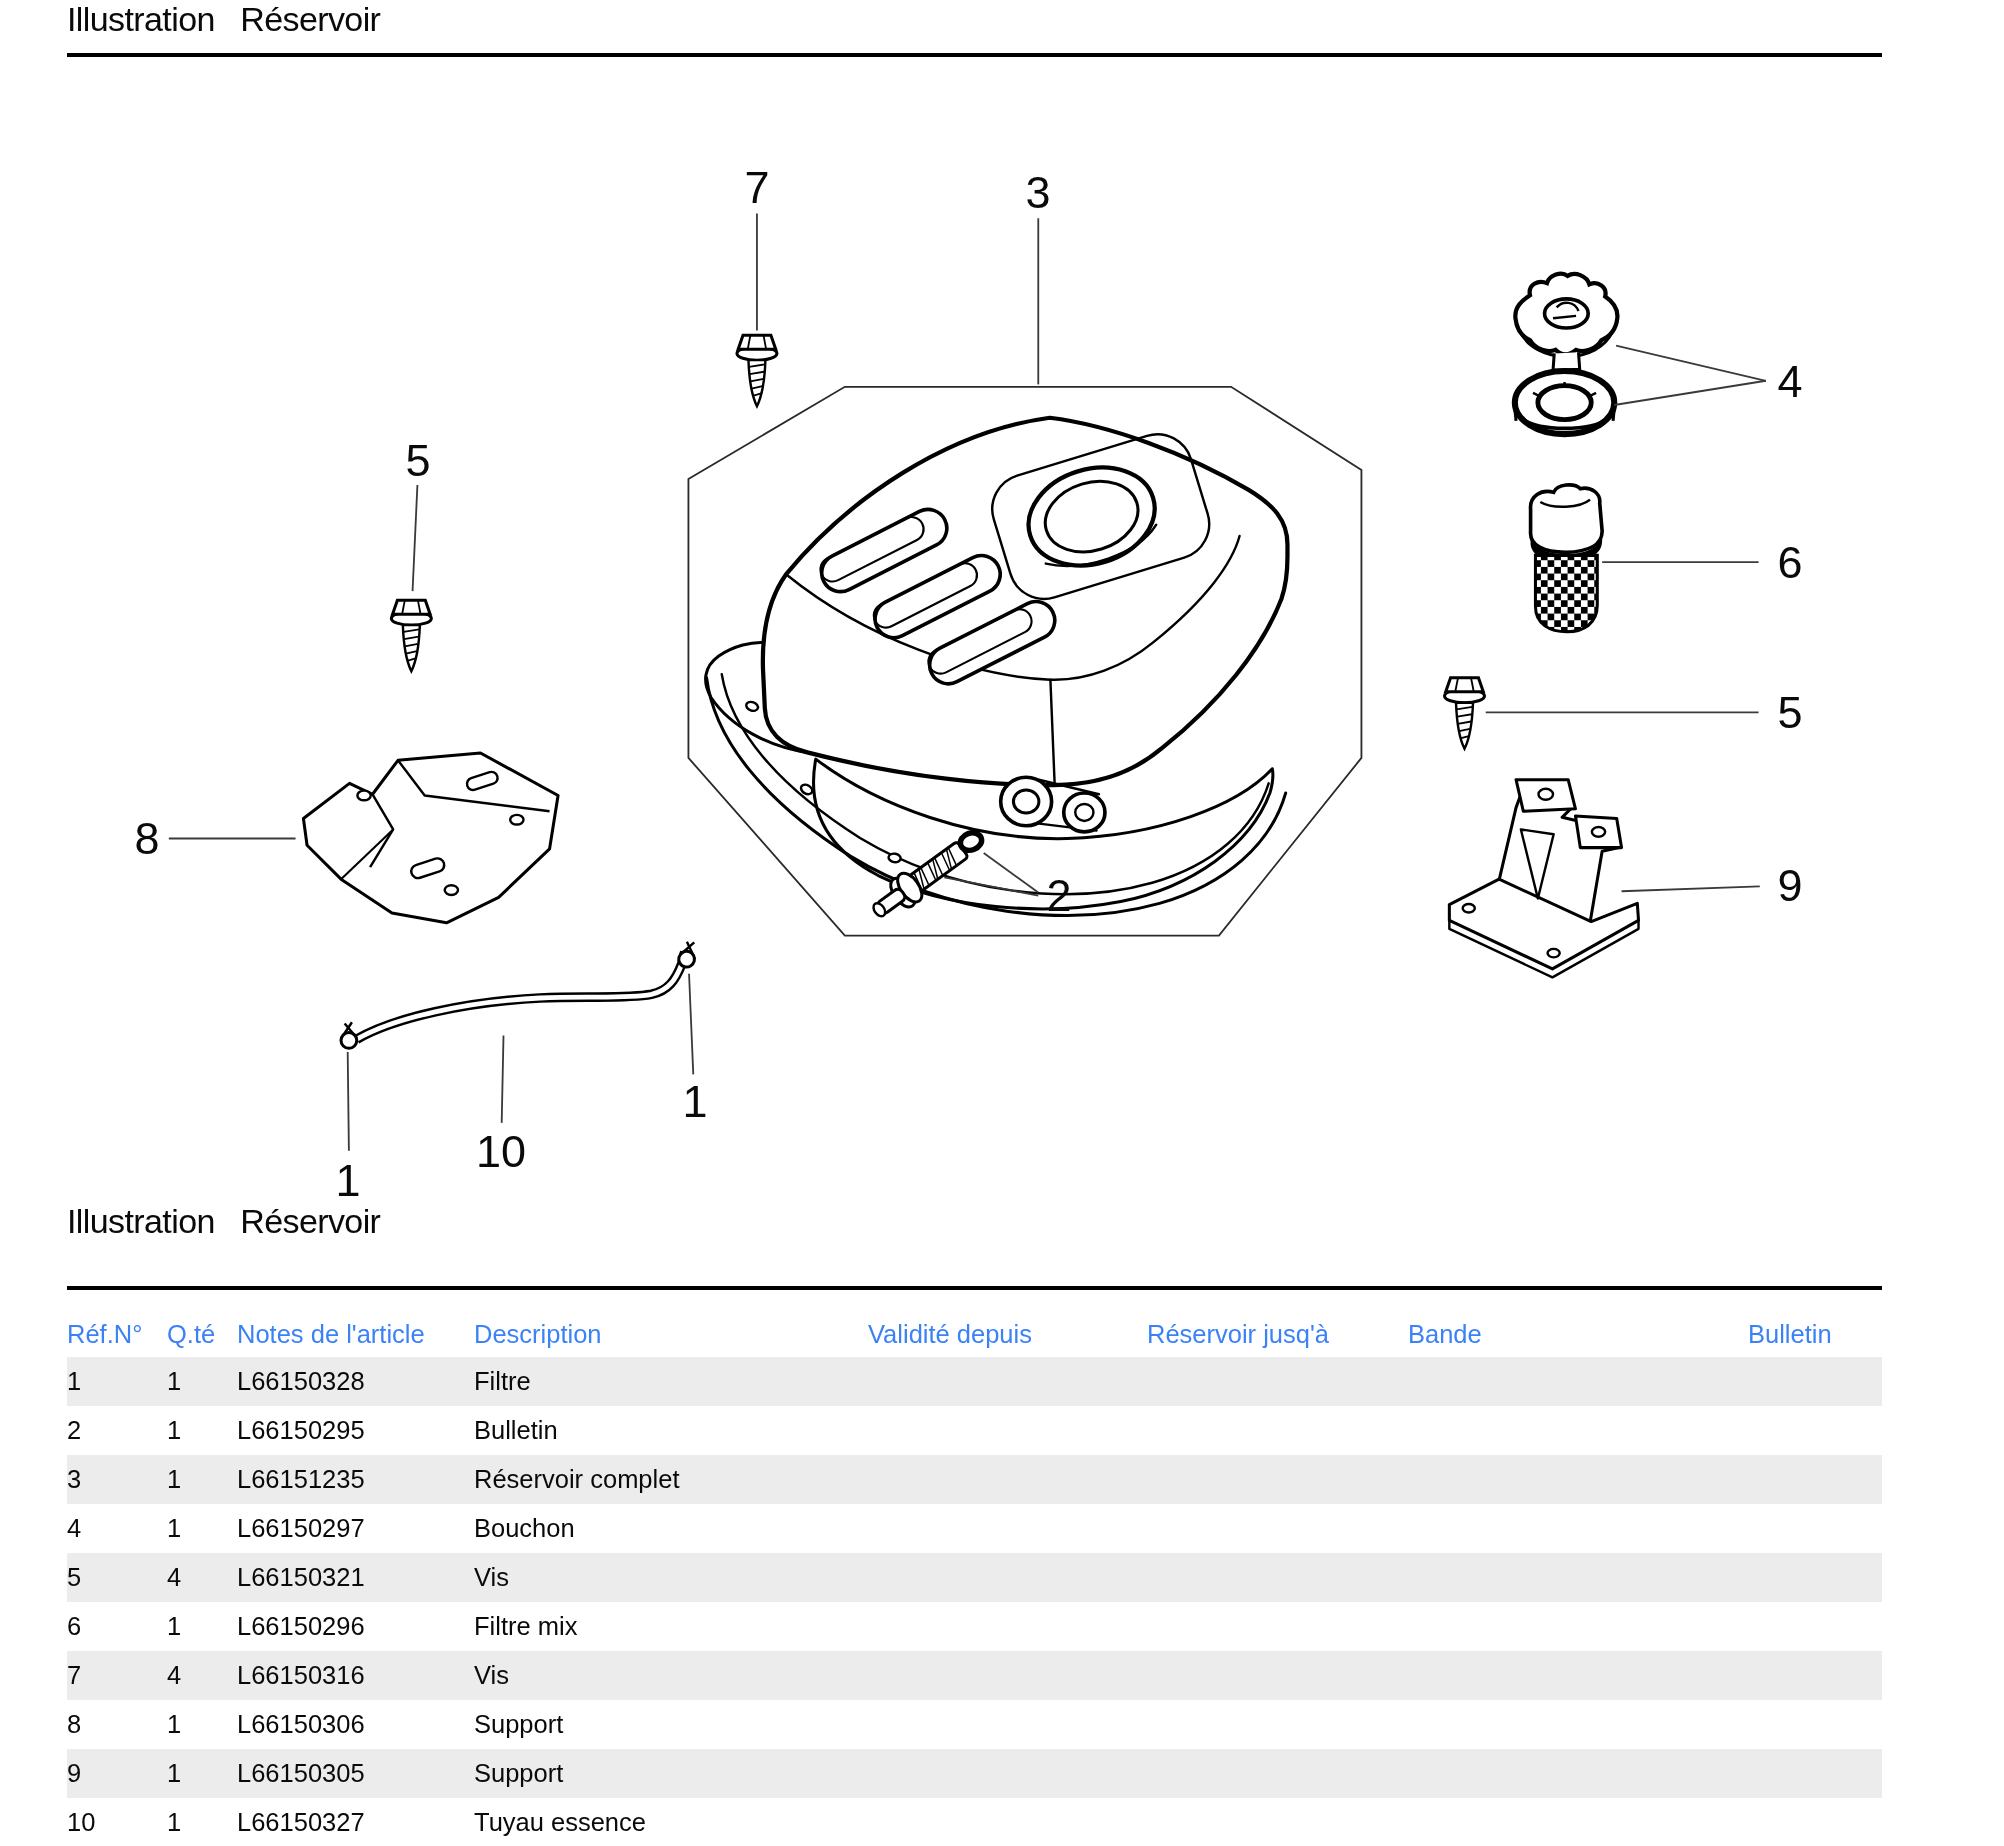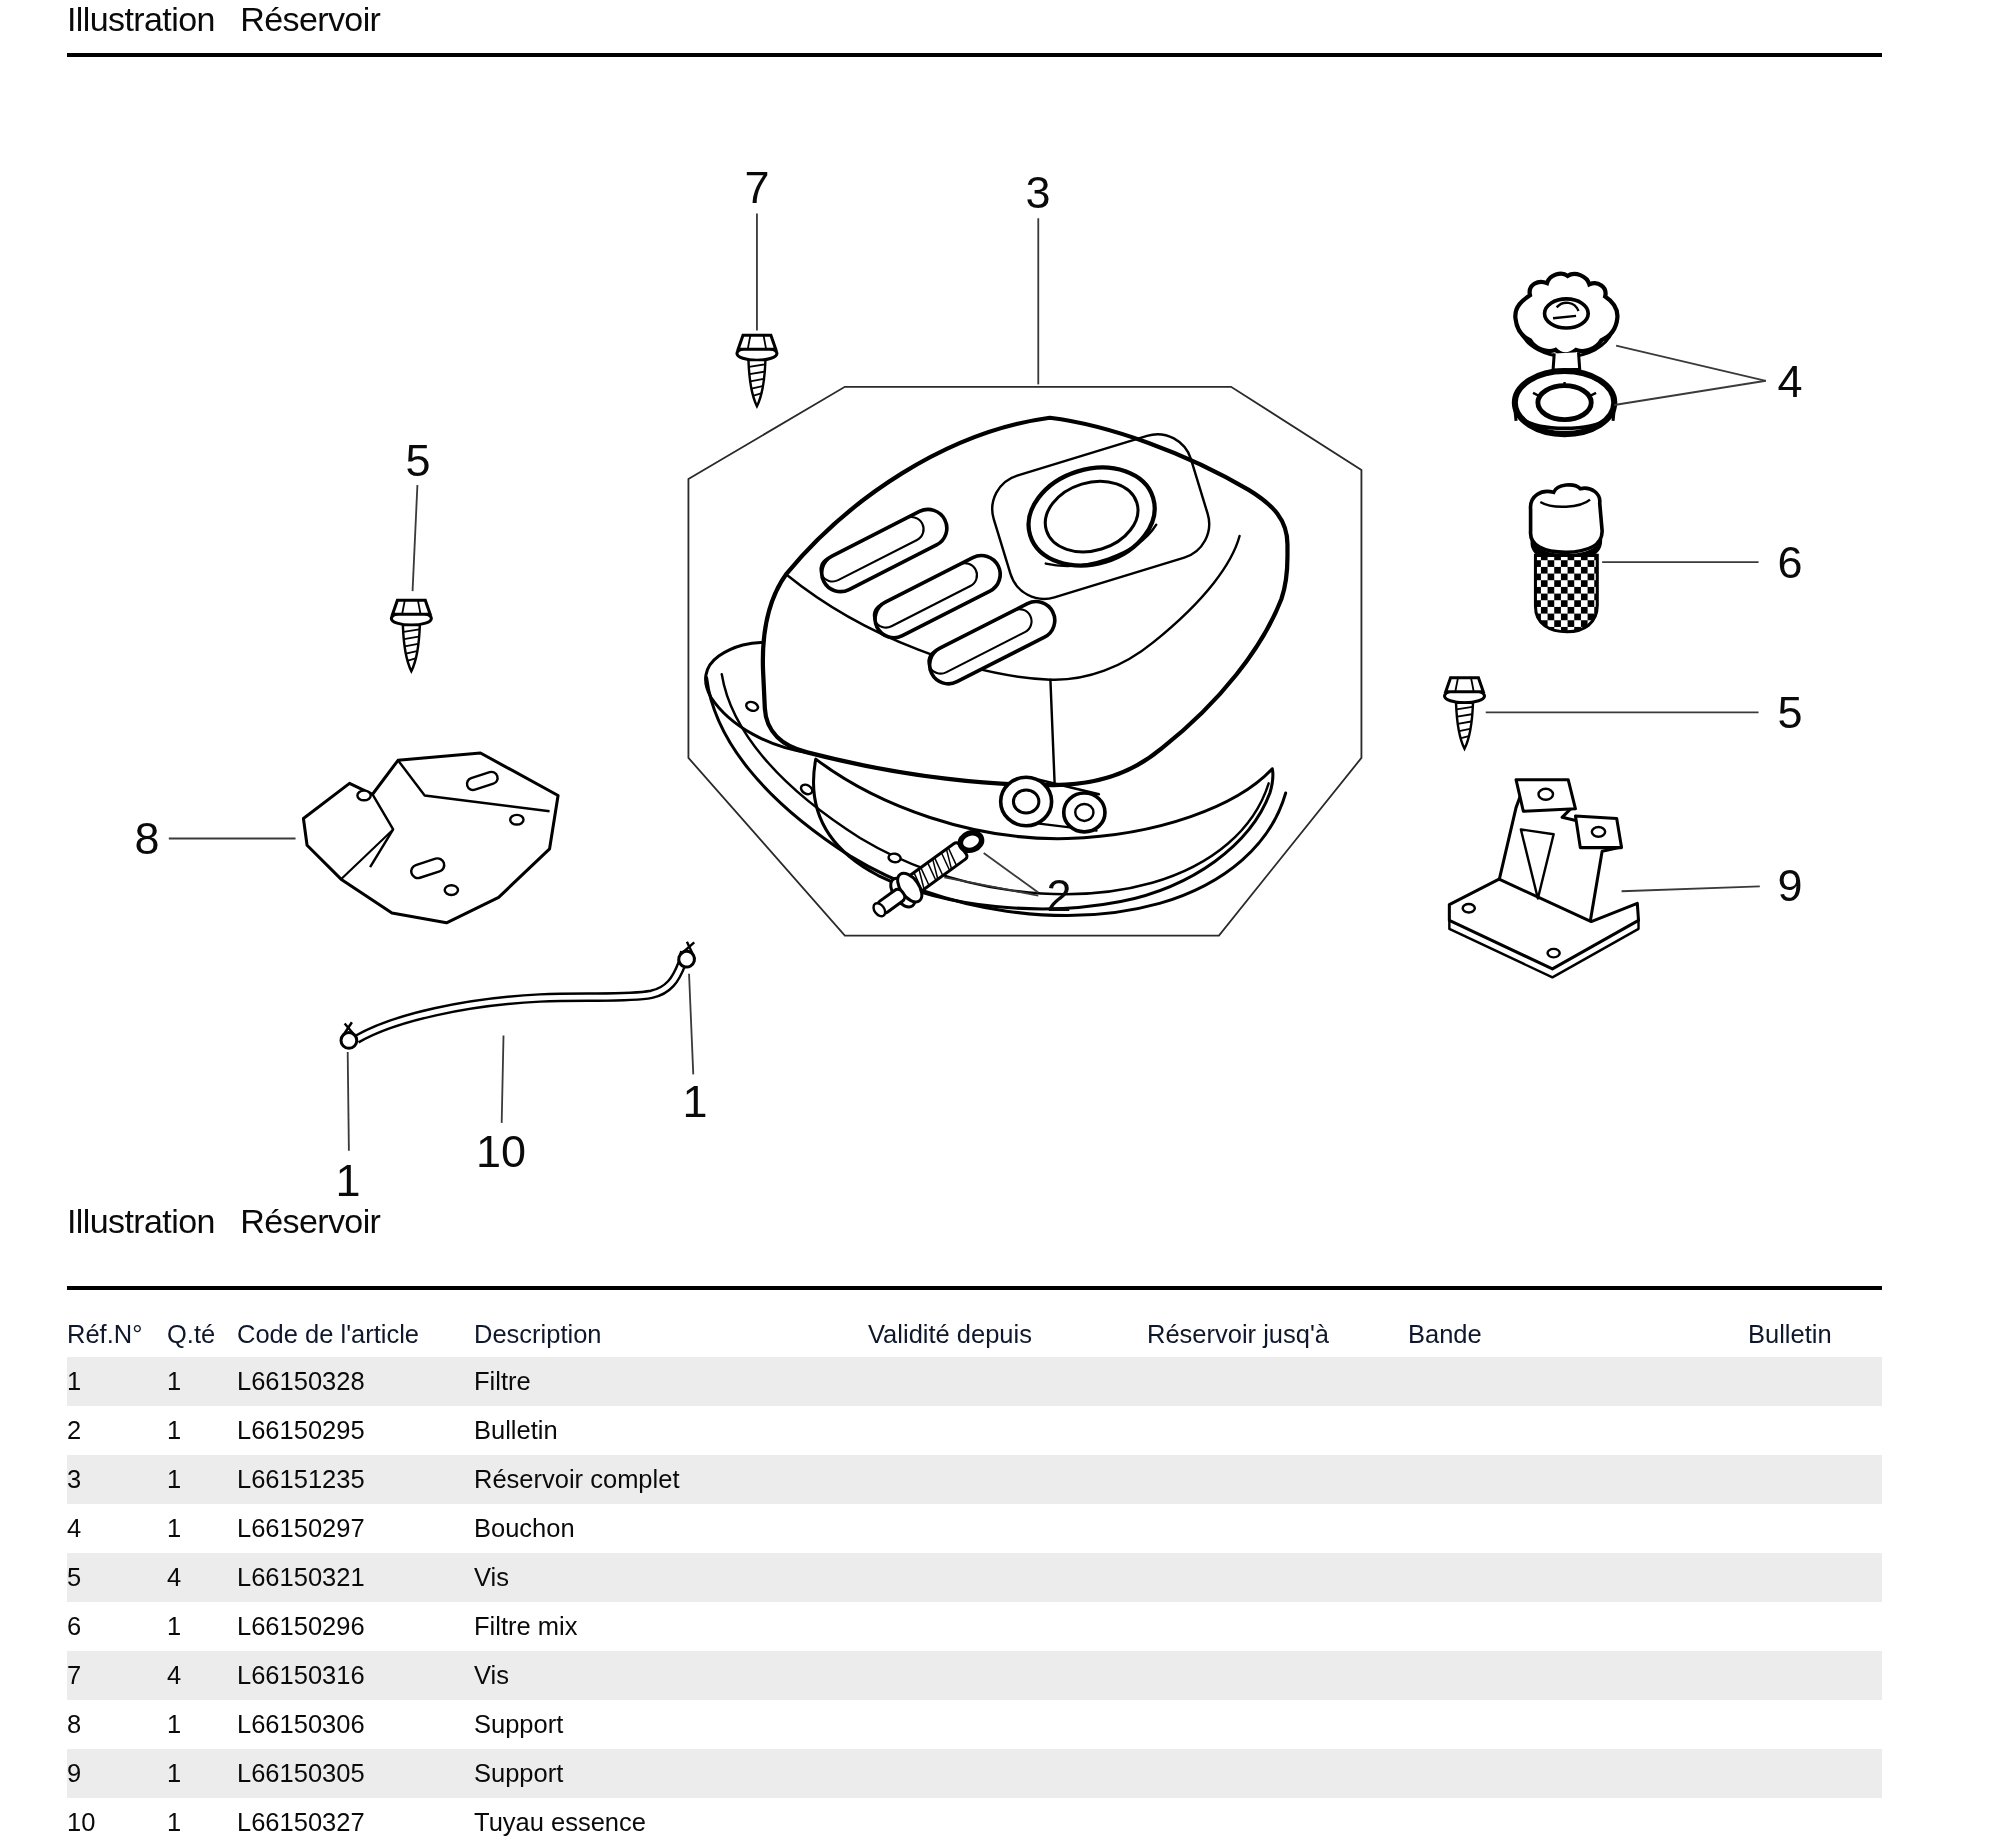--- a/index.html
+++ b/index.html
@@ -5,21 +5,21 @@
   html,body{margin:0;padding:0;background:#fff;}
   body{font-family:"Liberation Sans","DejaVu Sans",sans-serif;color:#111;}
   .page{position:relative;width:1882px;height:1846px;background:#fff;overflow:hidden;}
   .title{position:absolute;left:67px;font-size:34px;letter-spacing:-0.6px;color:#0a0a0a;white-space:nowrap;}
   .title .w2{margin-left:25.5px;}
   .rule{position:absolute;left:67px;width:1872px;height:4.2px;background:#000;}
   .diagram-svg{position:absolute;left:0;top:0;width:2005px;height:1249px;}
   .callout{position:absolute;transform:translate(-50%,-50%);font-size:45px;color:#0a0a0a;line-height:1;}
   .thead{position:absolute;left:67px;top:1320px;width:1872px;display:grid;
          grid-template-columns:100px 70px 237px 394px 279px 261px 340px 192px;
-         font-size:25.5px;color:#0f172a;}
+         font-size:25.5px;color:#3b82f6;}
   .tbody{position:absolute;left:67px;top:1357px;width:1872px;}
   .trow{display:grid;grid-template-columns:100px 70px 237px 394px 279px 261px 340px 192px;
         height:49px;align-items:center;font-size:25.5px;color:#0a0a0a;}
   .trow.stripe{background:#ececec;}
   .cell{overflow:hidden;white-space:nowrap;}
   svg *{vector-effect:none;}
 </style>
 </head>
 <body>
 
@@ -244,21 +244,21 @@
   <div class="callout" style="left:695px;top:1101px;">1</div>
 
   <div class="title" style="top:1202px;">
     <span>Illustration</span><span class="w2">Réservoir</span>
   </div>
   <div class="rule" style="top:1286px;"></div>
 
   <div class="thead">
     <div class="cell">Réf.N°</div>
     <div class="cell">Q.té</div>
-    <div class="cell">Code de l'article</div>
+    <div class="cell">Notes de l'article</div>
     <div class="cell">Description</div>
     <div class="cell">Validité depuis</div>
     <div class="cell">Réservoir jusq'à</div>
     <div class="cell">Bande</div>
     <div class="cell">Bulletin</div>
   </div>
 
   <div class="tbody">
     <div class="trow stripe">
       <div class="cell">1</div>

